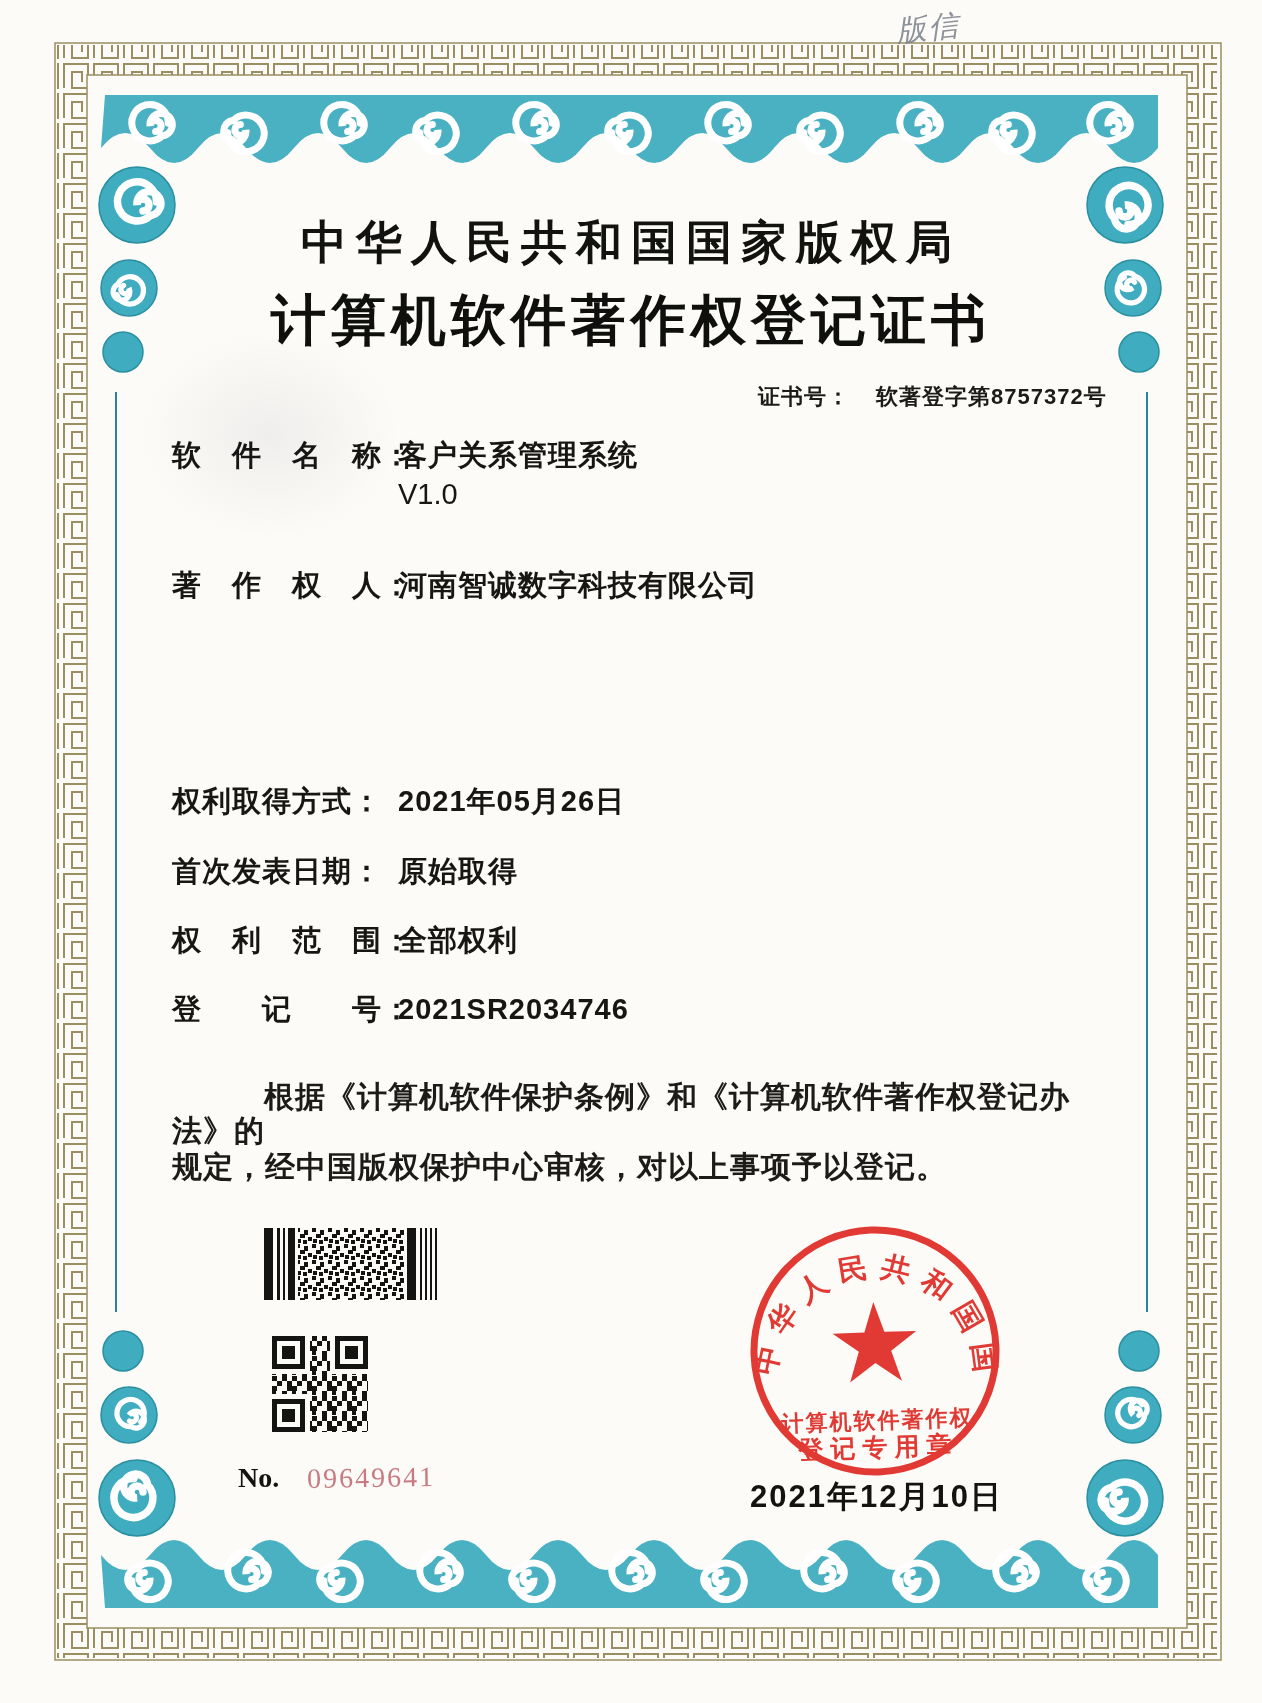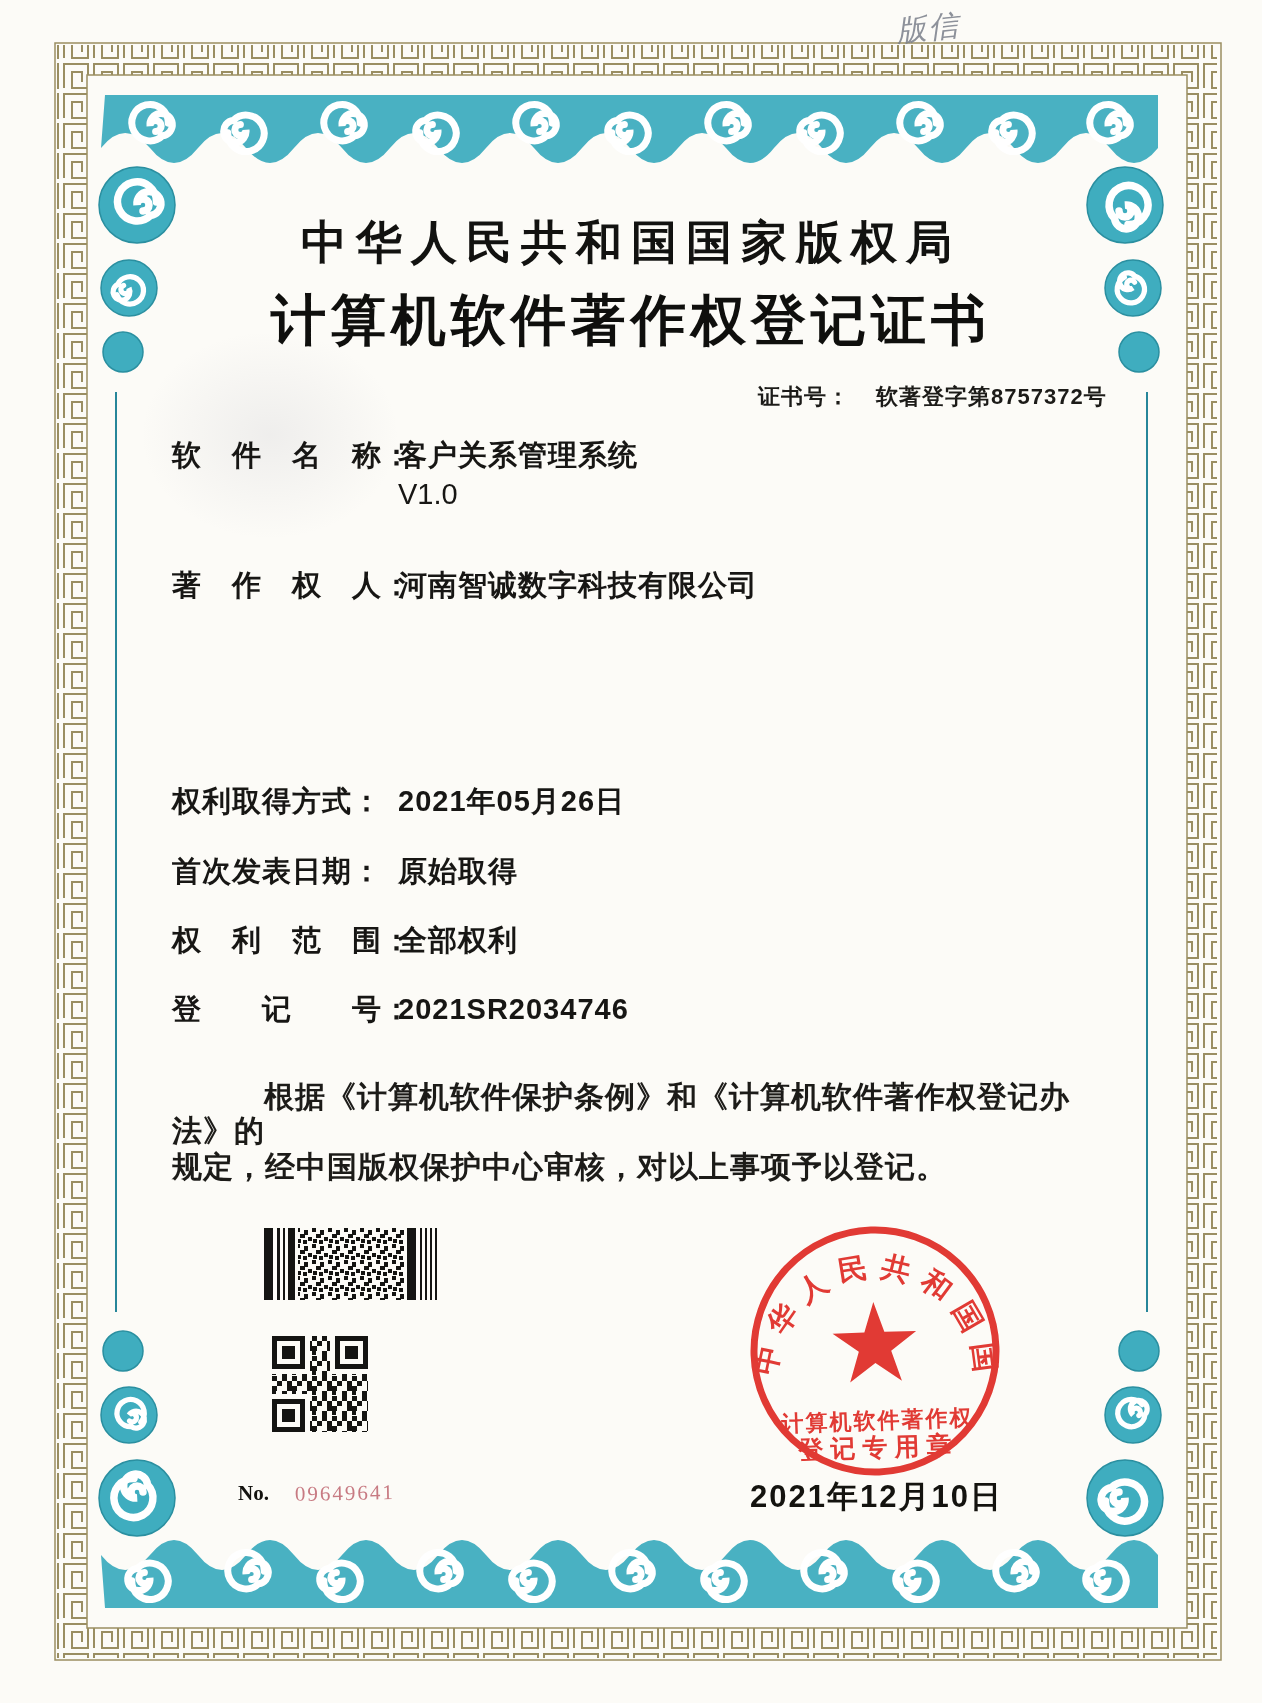--- a/index.html
+++ b/index.html
@@ -37,21 +37,21 @@
   .field .flabel{display:inline-block;width:218px;letter-spacing:1px;}
   .field .fvalue{display:inline-block;letter-spacing:1px;}
   .v2{position:absolute;left:398px;font-size:29px;font-weight:400;color:#171614;}
 
   .stmt{
     position:absolute;left:172px;width:930px;
     font-size:30px;font-weight:600;color:#1c1b18;letter-spacing:1px;line-height:34px;
   }
   .stmt.l1{text-indent:92px;}
 
-  .serial{position:absolute;left:238px;top:1462px;font-size:21px;white-space:nowrap;margin-top:19px;}
+  .serial{position:absolute;left:238px;top:1462px;font-size:28px;white-space:nowrap;}
   .serial .no{font-family:"Liberation Serif", serif;font-weight:700;color:#14130f;}
   .serial .snum{
     margin-left:20px;color:#bb5b66;opacity:.8;letter-spacing:2px;
     font-family:"Liberation Serif", serif;display:inline-block;transform:rotate(-1deg);
   }
   .issue-date{
     position:absolute;left:750px;top:1476px;
     font-size:31px;font-weight:700;color:#14130f;letter-spacing:2px;
   }
   .ghost{

